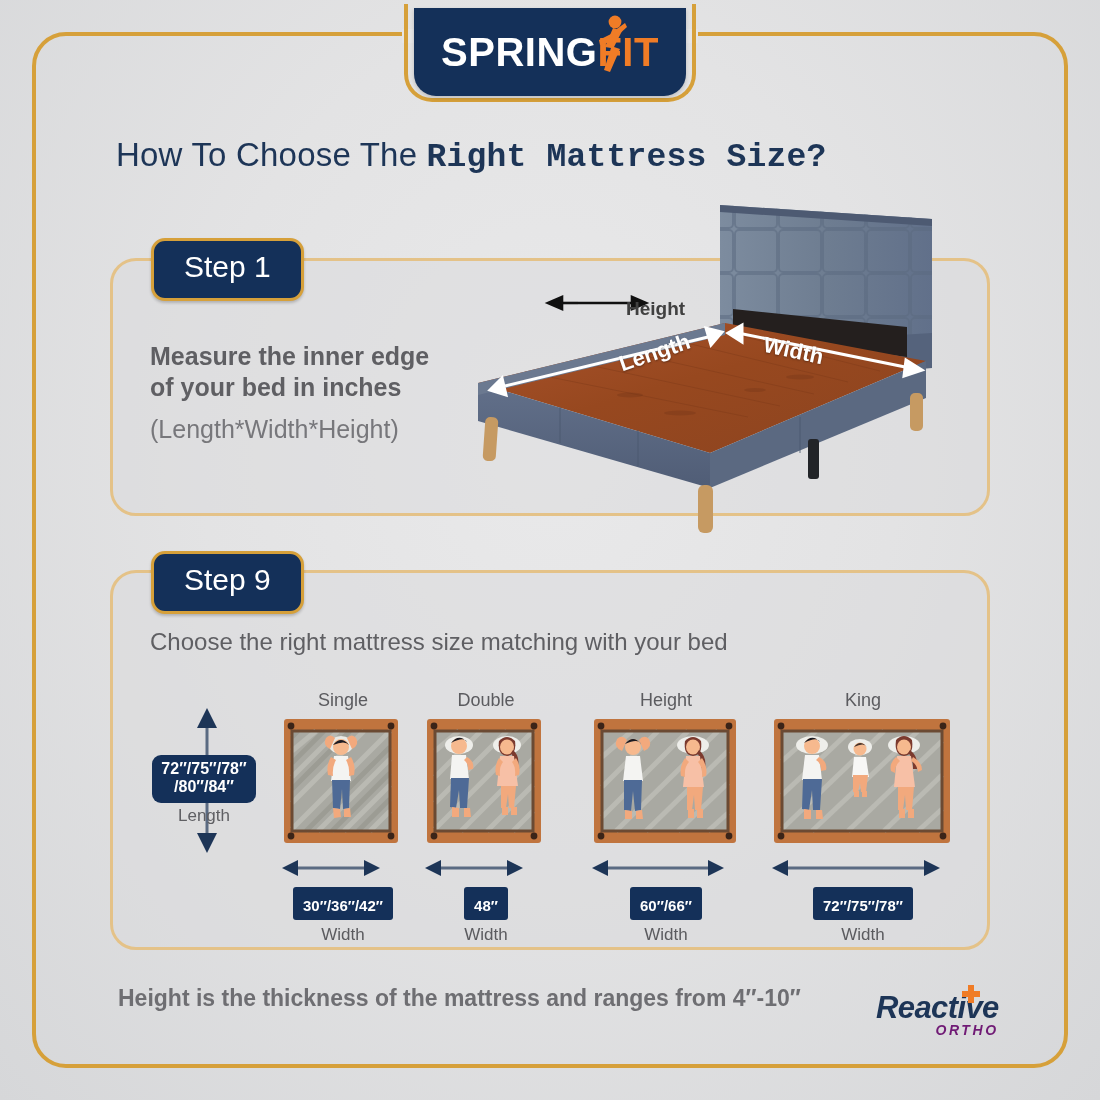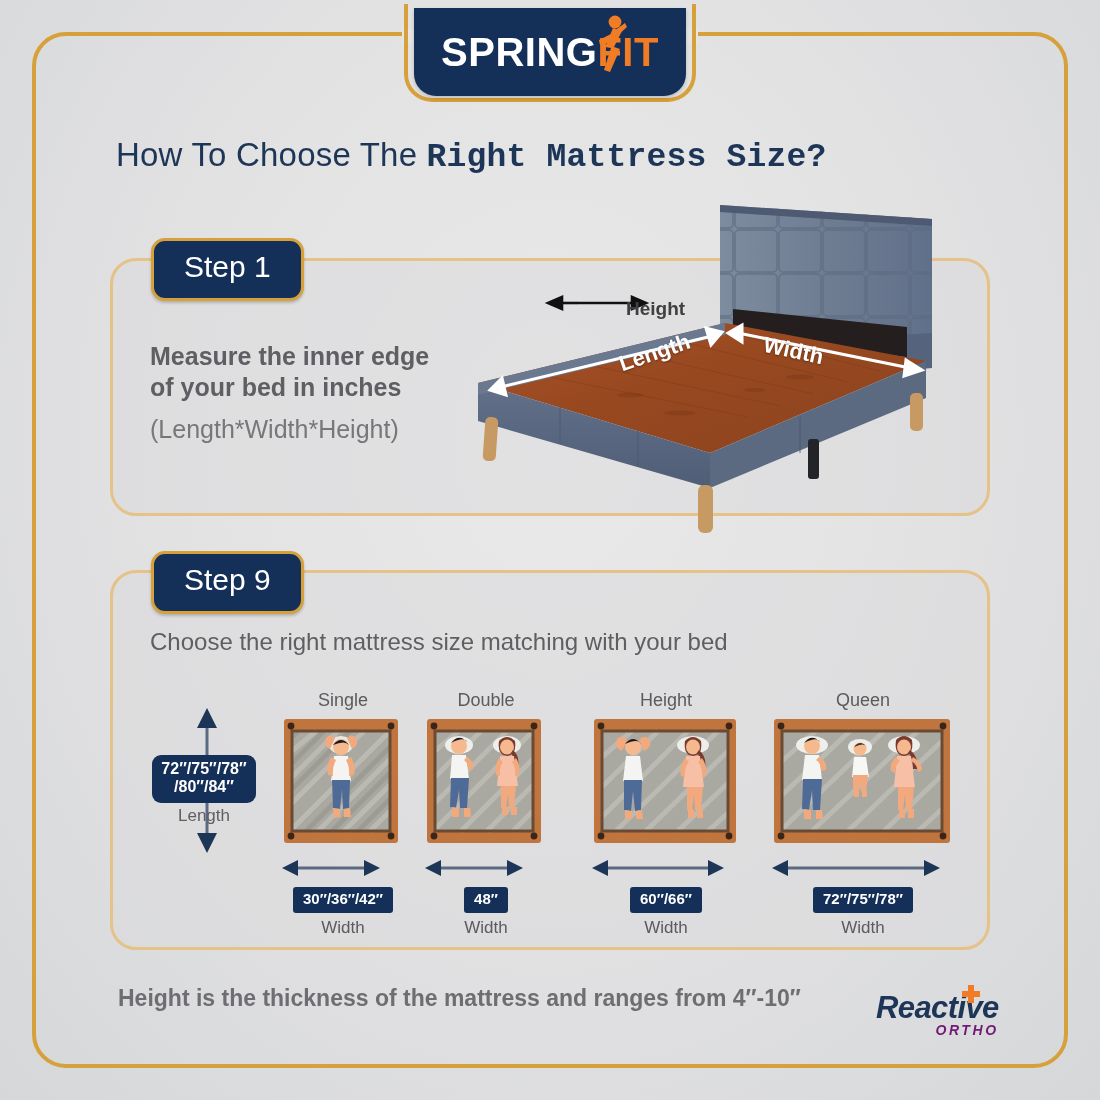--- a/index.html
+++ b/index.html
@@ -146,21 +146,21 @@
 
   
   .mpanel { position: absolute; }
   .mtitle { text-align: center; font-size: 18px; color: #5b5b5f; margin-bottom: 6px; }
   .mfigure { position: relative; }
   .warrow { margin: 10px auto 0; display: block; }
   .wbadge {
     margin: 6px auto 0;
     background: #143059; color: #fff;
     font-size: 15px; font-weight: 700;
-    text-align: center; padding: 3px 10px 6px;
+    text-align: center; padding: 10px 10px 6px;
     border-radius: 3px; width: max-content;
   }
   .wcaption { text-align: center; font-size: 17px; color: #5b5b5f; margin-top: 5px; }
 
   
   .footnote {
     position: absolute; left: 118px; top: 985px;
     font-size: 23px; font-weight: 700; color: #6e6e72;
   }
   .ro-logo { position: absolute; left: 876px; top: 990px; }
@@ -492,21 +492,21 @@
       <line x1="13" y1="9" x2="119" y2="9" stroke="#5a6a82" stroke-width="3"></line>
       <polygon points="0,9 16,1 16,17" fill="#1d3557"></polygon>
       <polygon points="132,9 116,1 116,17" fill="#1d3557"></polygon>
     </svg>
   </span>
   <div class="wbadge">60″/66″</div>
   <div class="wcaption">Width</div>
 </div>
 
 <div class="mpanel" style="left:772px; top:690px; width:182px;">
-  <div class="mtitle">Queen</div>
+  <div class="mtitle">King</div>
   <div class="mfigure">
     <svg width="180" height="128" viewBox="0 0 180 128">
       <rect x="2" y="2" width="176" height="124" rx="3" fill="#c0743e"></rect>
       <rect x="10" y="14" width="160" height="100" fill="#a9a9a2"></rect>
       <g stroke="#bdbdb6" stroke-width="5" opacity=".85">
         <path d="M10 44 L44 14"></path>
           <path d="M10 78 L78 14"></path>
           <path d="M10 112 L112 14"></path>
         <path d="M40 114 L146 14"></path>
           <path d="M76 114 L170 24"></path>

